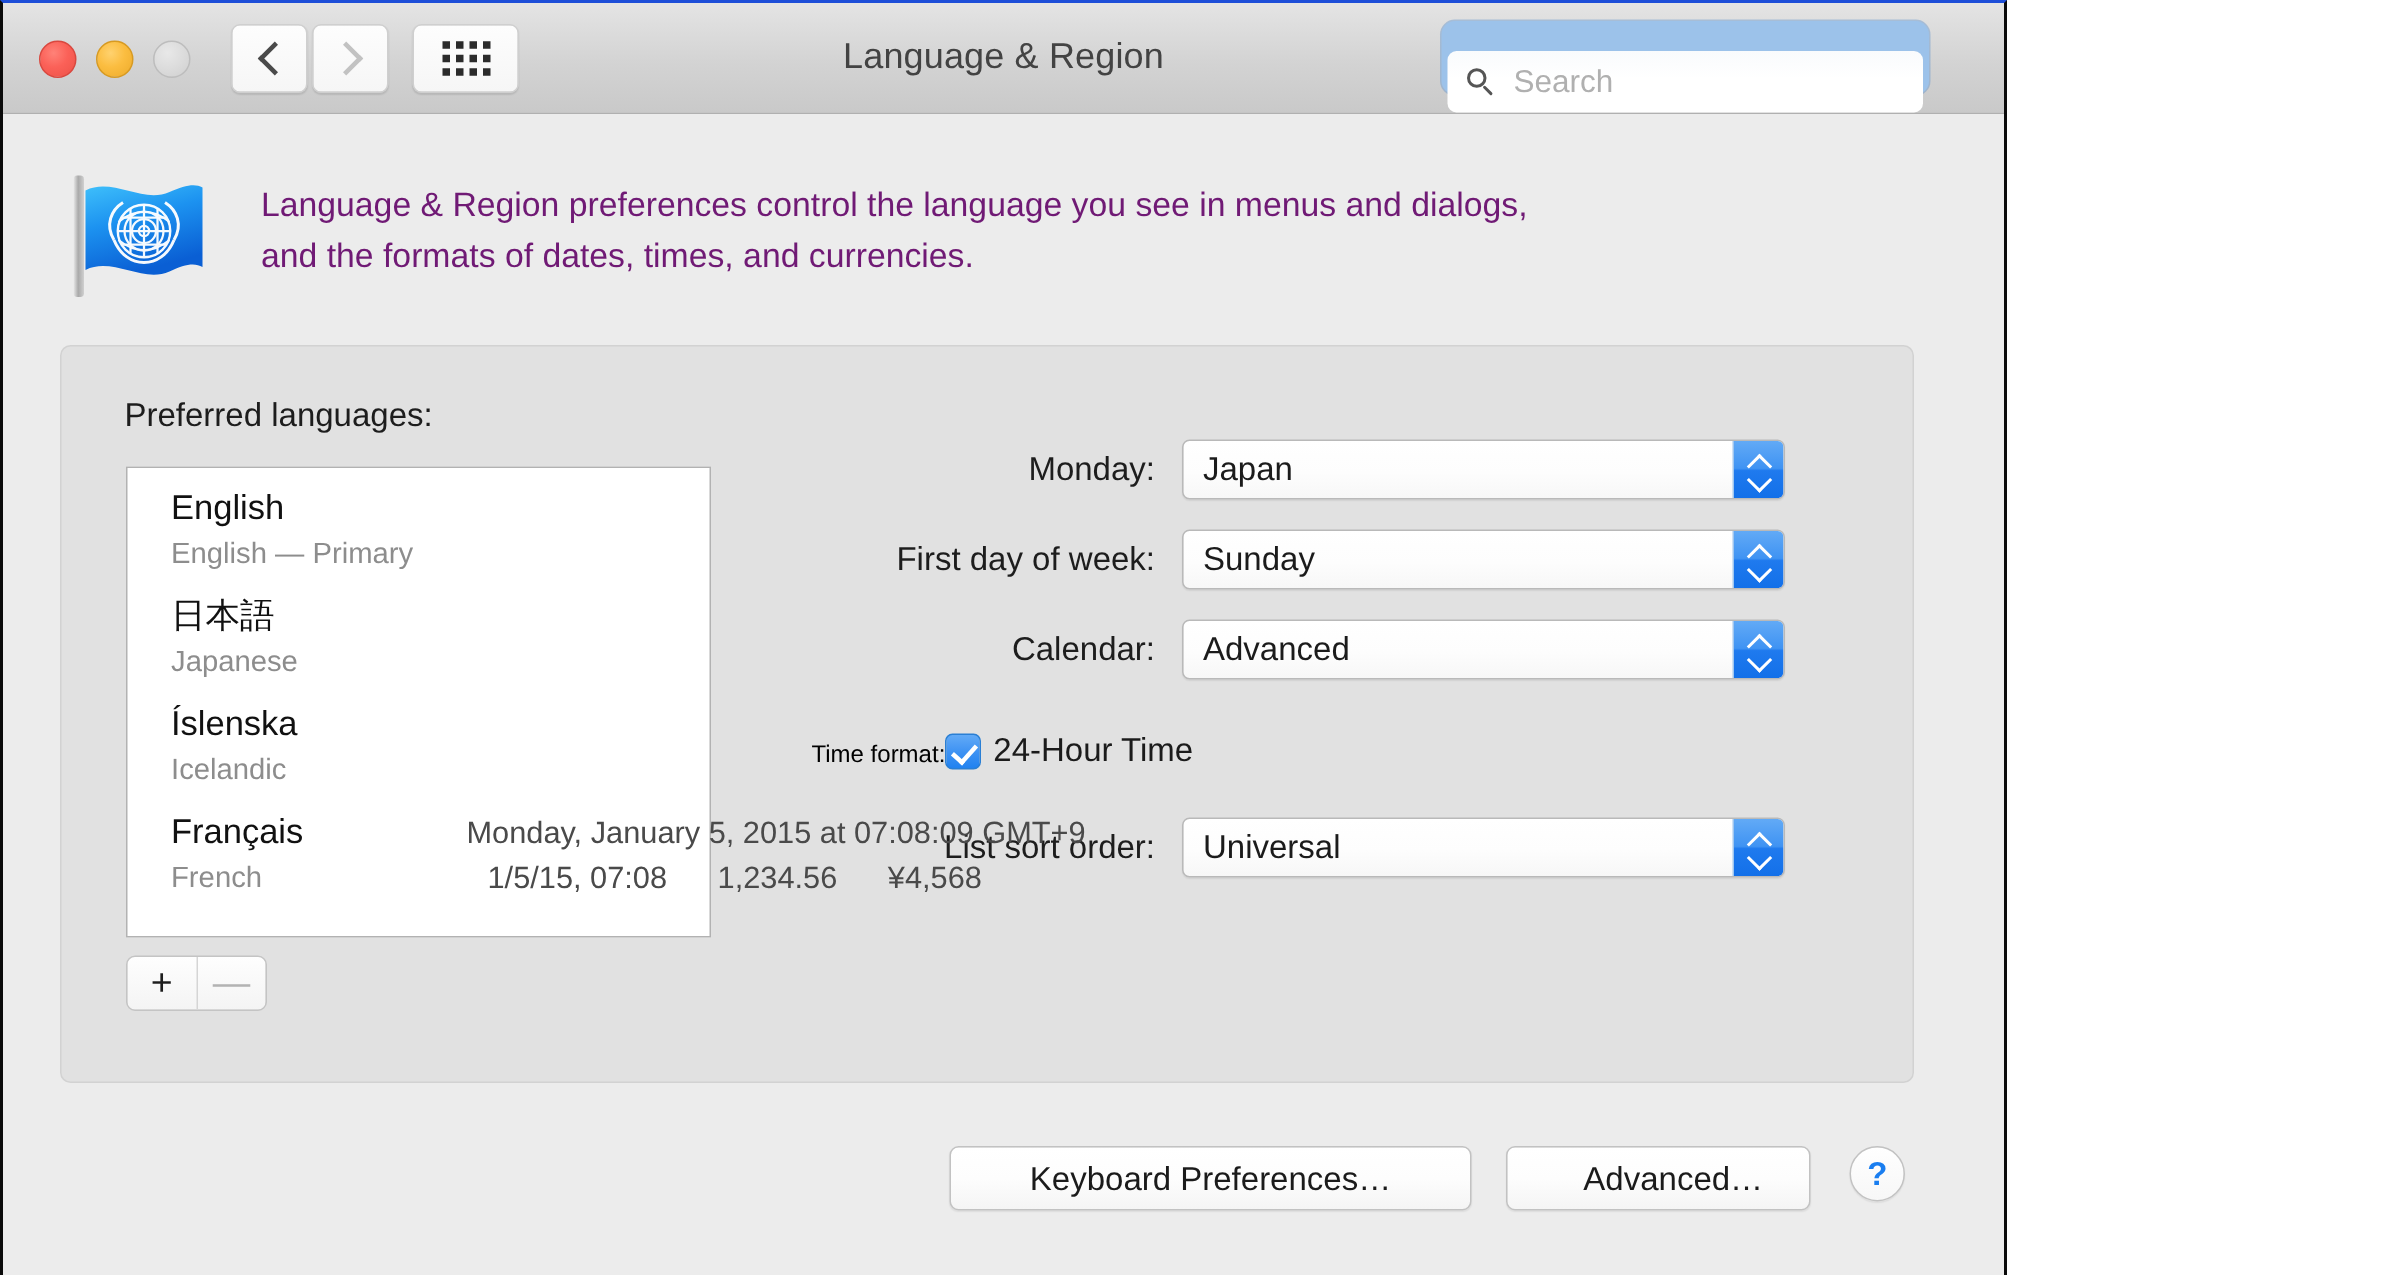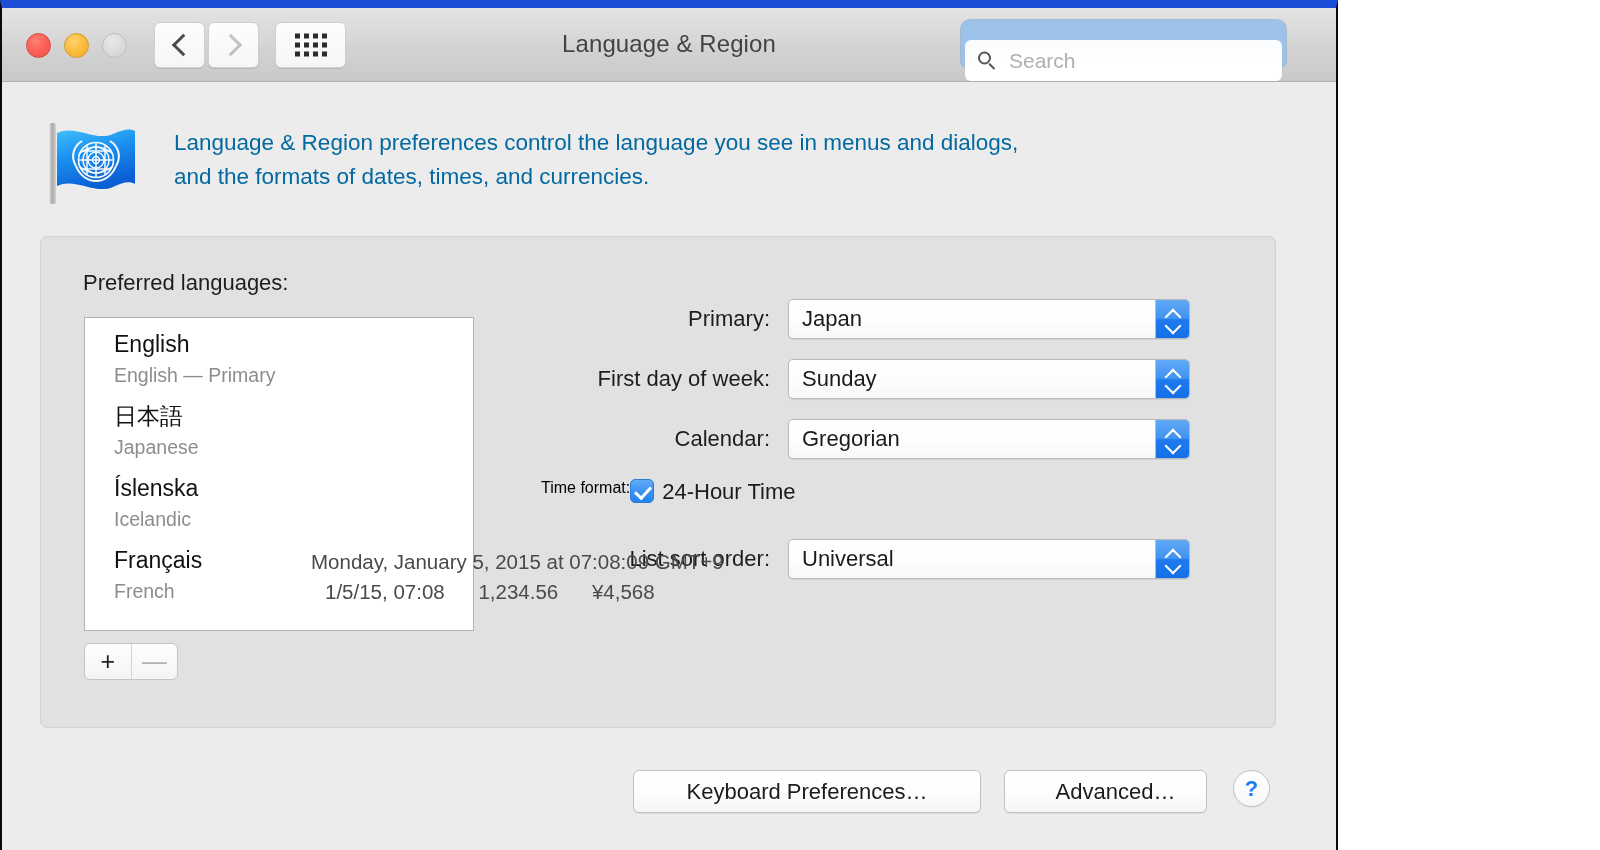--- a/index.html
+++ b/index.html
@@ -16,21 +16,21 @@
 
   
   #window {
     position: absolute;
     left: 0;
     top: 0;
     width: 1338px;
     height: 850px;
     background: #ececec;
     border-right: 2px solid #0a0a0a;
-    border-top: 8px solid #1d4ed8;
+    border-top: 2px solid #1d4ed8;
     border-left: 2px solid #0a0a0a;
     box-sizing: border-box;
     overflow: hidden;
   }
 
   
   #titlebar {
     position: absolute;
     left: 0; top: 0;
     width: 100%;
@@ -166,21 +166,21 @@
     position: absolute;
     left: 45px; top: 38px;
     width: 92px; height: 86px;
   }
   #desc {
     position: absolute;
     left: 172px; top: 44px;
     width: 1060px;
     font-size: 22.5px;
     line-height: 34px;
-    color: #0369a1;
+    color: #701a75;
     white-space: pre-line;
   }
 
   
   #groupbox {
     position: absolute;
     left: 38px; top: 228px;
     width: 1236px; height: 492px;
     background: #e1e1e1;
     border: 1px solid #d2d2d2;
@@ -289,21 +289,21 @@
     left: 50%;
     width: 10px; height: 10px;
     border-style: solid;
     border-color: #ffffff;
     border-width: 2.5px 2.5px 0 0;
   }
   .stepper i.up   { top: 11px; transform: translate(-50%,0) rotate(-45deg); }
   .stepper i.down { top: 20px; transform: translate(-50%,0) rotate(135deg); }
 
   
-  .checkrow { display: flex; align-items: flex-start; height: 40px; margin-bottom: 20px; }
+  .checkrow { display: flex; align-items: flex-end; height: 40px; margin-bottom: 32px; }
   .checkbox {
     position: relative;
     width: 24px; height: 24px;
     border-radius: 5px;
     background: linear-gradient(to bottom, #62aaf6 0%, #3f93f3 50%, #2182f0 100%);
     border: 1px solid #2a7fd4;
     box-sizing: border-box;
     flex: none;
   }
   .checkbox .tick {
@@ -466,21 +466,21 @@
     </div>
 
     <div id="addremove">
       <div id="btn-add">+</div>
       <div id="btn-remove">—</div>
     </div>
 
     <div id="formarea">
 
       <div class="row">
-        <div class="rlabel">Primary:</div>
+        <div class="rlabel">Monday:</div>
         <div class="popup">
           <span class="pvalue">Japan</span>
           <span class="stepper">
               <i class="up"></i>
               <i class="down"></i>
             </span>
         </div>
       </div>
 
       <div class="row">
@@ -490,21 +490,21 @@
           <span class="stepper">
               <i class="up"></i>
               <i class="down"></i>
             </span>
         </div>
       </div>
 
       <div class="row">
         <div class="rlabel">Calendar:</div>
         <div class="popup">
-          <span class="pvalue">Gregorian</span>
+          <span class="pvalue">Advanced</span>
           <span class="stepper">
               <i class="up"></i>
               <i class="down"></i>
             </span>
         </div>
       </div>
 
       <div class="checkrow">
         <div class="rlabel">Time format:</div>
         <span class="checkbox">

